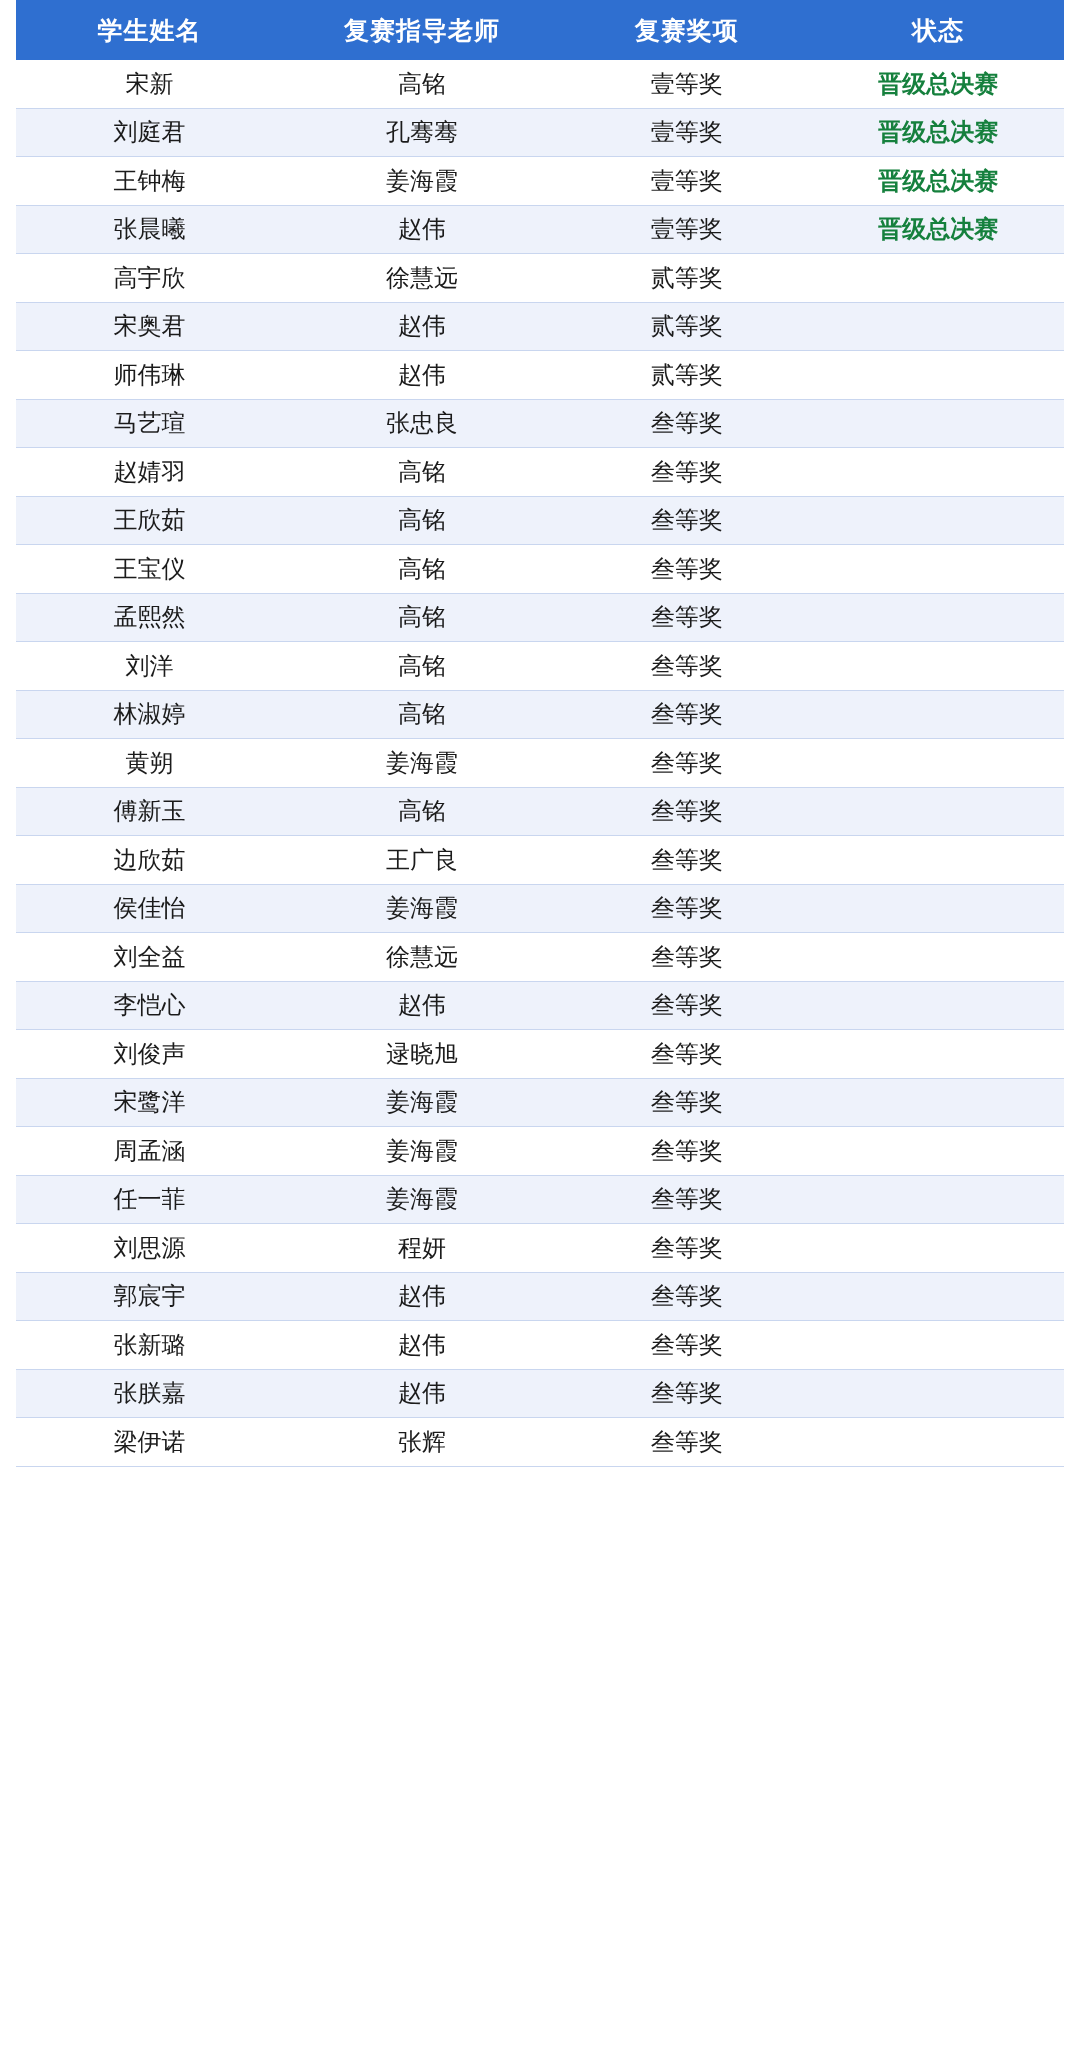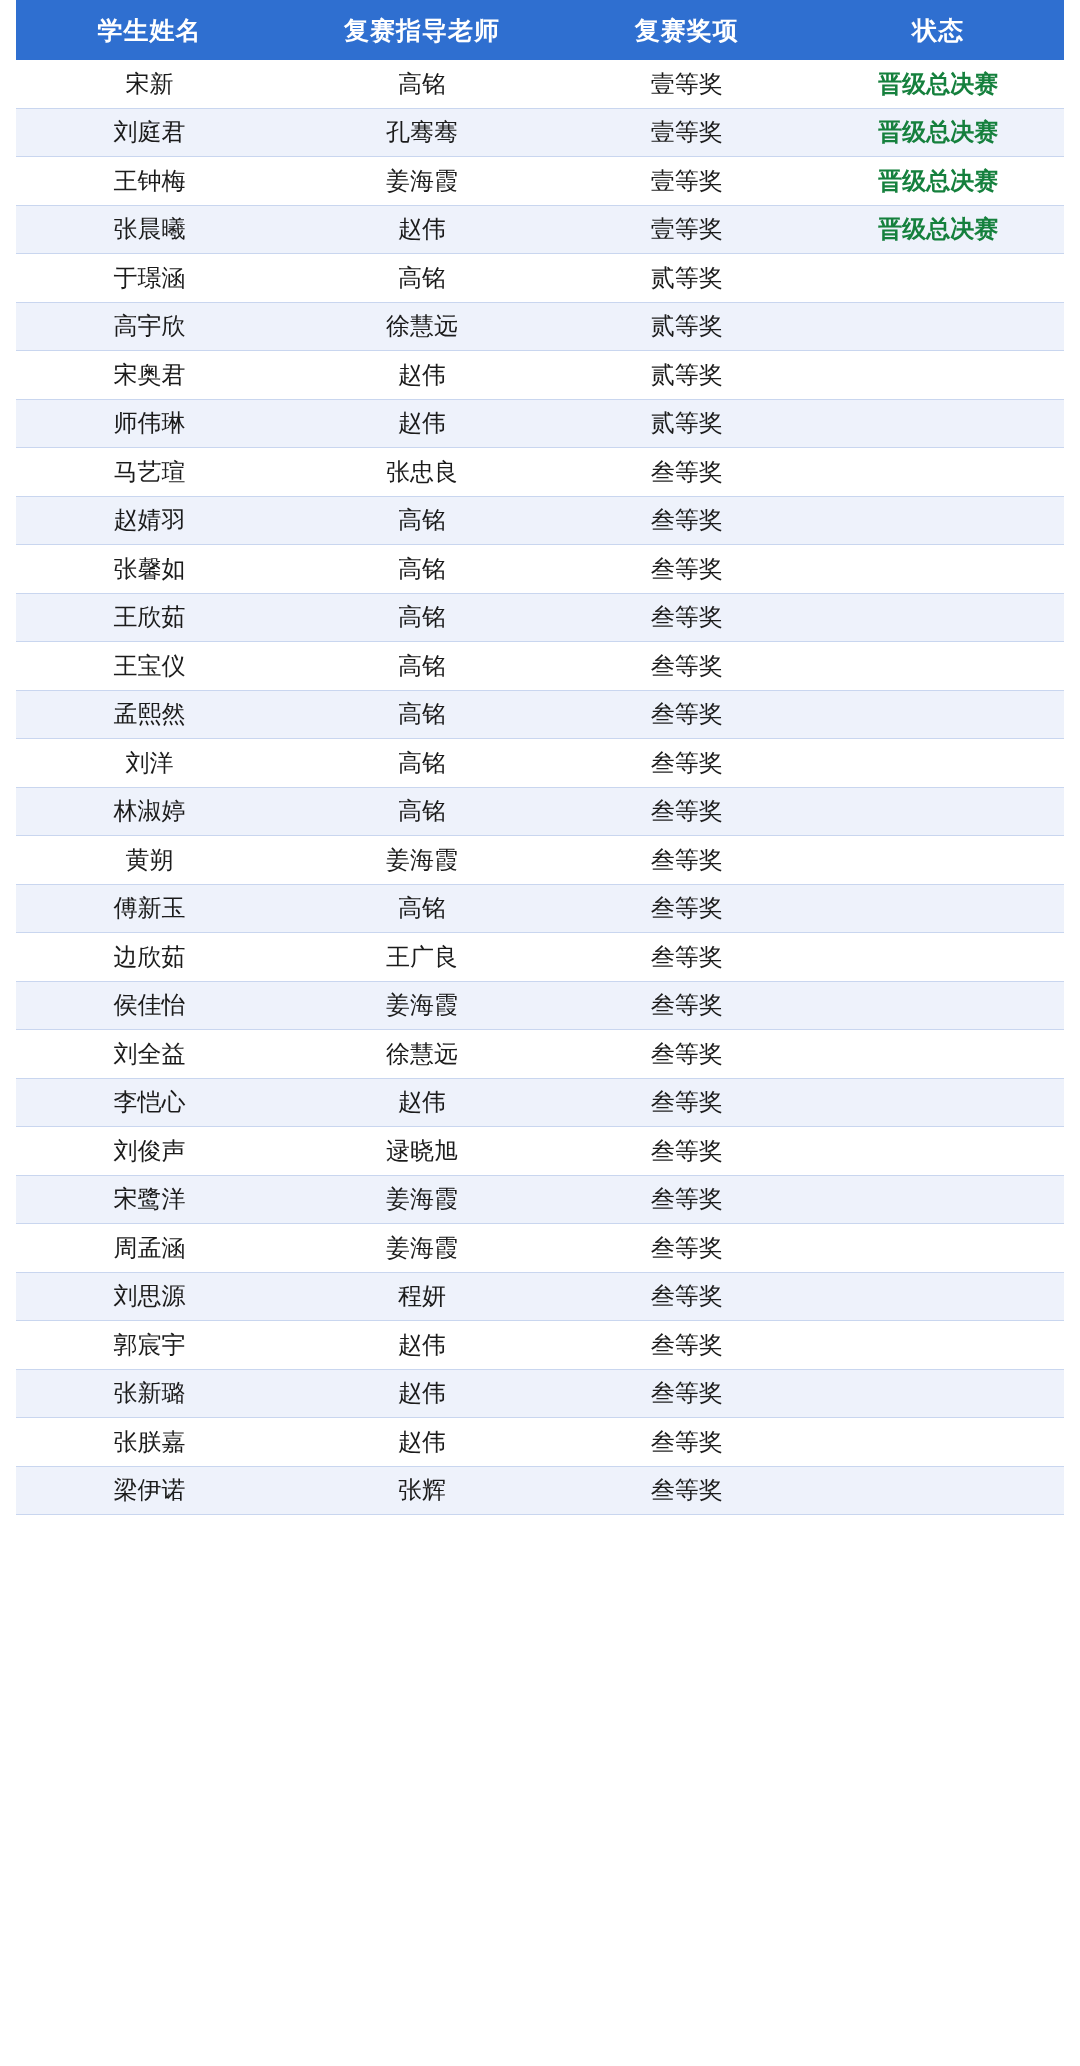--- a/index.html
+++ b/index.html
@@ -105,26 +105,20 @@
           <td>壹等奖</td>
           <td class="status">晋级总决赛</td>
         </tr>
         <tr>
           <td>张晨曦</td>
           <td>赵伟</td>
           <td>壹等奖</td>
           <td class="status">晋级总决赛</td>
         </tr>
         <tr>
-          <td>于璟涵</td>
-          <td>高铭</td>
-          <td>贰等奖</td>
-          <td class="empty"></td>
-        </tr>
-        <tr>
           <td>高宇欣</td>
           <td>徐慧远</td>
           <td>贰等奖</td>
           <td class="empty"></td>
         </tr>
         <tr>
           <td>宋奥君</td>
           <td>赵伟</td>
           <td>贰等奖</td>
           <td class="empty"></td>
@@ -141,26 +135,20 @@
           <td>叁等奖</td>
           <td class="empty"></td>
         </tr>
         <tr>
           <td>赵婧羽</td>
           <td>高铭</td>
           <td>叁等奖</td>
           <td class="empty"></td>
         </tr>
         <tr>
-          <td>张馨如</td>
-          <td>高铭</td>
-          <td>叁等奖</td>
-          <td class="empty"></td>
-        </tr>
-        <tr>
           <td>王欣茹</td>
           <td>高铭</td>
           <td>叁等奖</td>
           <td class="empty"></td>
         </tr>
         <tr>
           <td>王宝仪</td>
           <td>高铭</td>
           <td>叁等奖</td>
           <td class="empty"></td>
@@ -226,20 +214,26 @@
           <td class="empty"></td>
         </tr>
         <tr>
           <td>宋鹭洋</td>
           <td>姜海霞</td>
           <td>叁等奖</td>
           <td class="empty"></td>
         </tr>
         <tr>
           <td>周孟涵</td>
+          <td>姜海霞</td>
+          <td>叁等奖</td>
+          <td class="empty"></td>
+        </tr>
+        <tr>
+          <td>任一菲</td>
           <td>姜海霞</td>
           <td>叁等奖</td>
           <td class="empty"></td>
         </tr>
         <tr>
           <td>刘思源</td>
           <td>程妍</td>
           <td>叁等奖</td>
           <td class="empty"></td>
         </tr>

